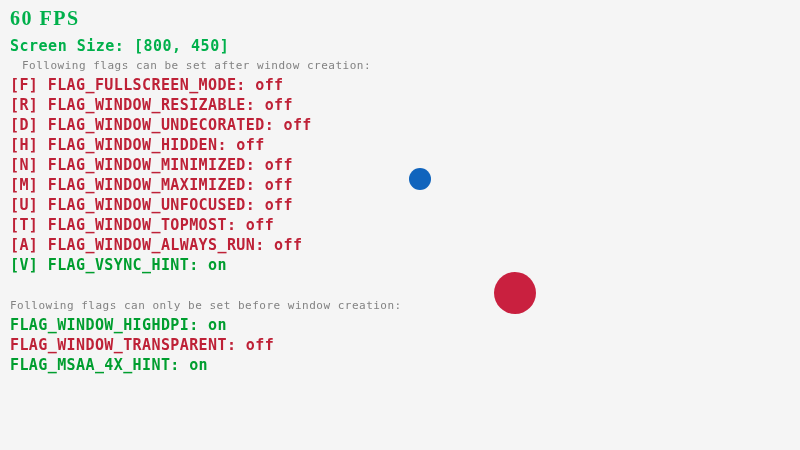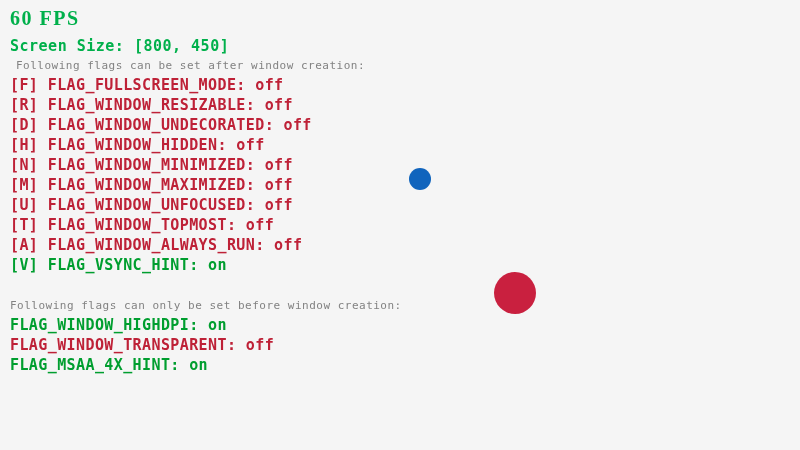--- a/index.html
+++ b/index.html
@@ -42,21 +42,21 @@
     left: 10px;
     top: 39px;
     font-size: 15px;
     color: #00b04b;
     font-weight: bold;
   }
   .section-header {
     font-size: 11px;
     color: #828282;
   }
-  #flags-after-header { left: 16px; top: 60px; }
+  #flags-after-header { left: 22px; top: 60px; }
   #flags-before-header { left: 10px; top: 300px; text-align: center; }
 
   .flag-line {
     position: absolute;
     left: 10px;
     font-size: 15px;
     font-weight: bold;
     white-space: pre;
     letter-spacing: 0.4px;
     font-family: "DejaVu Sans Mono", monospace;

